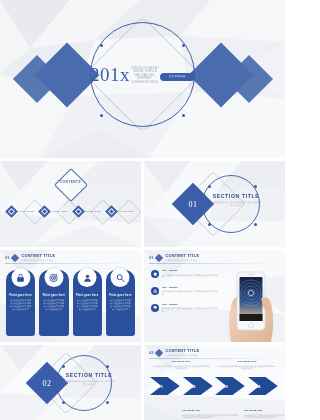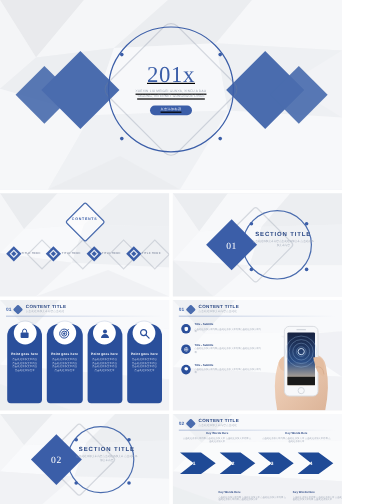--- a/index.html
+++ b/index.html
@@ -44,23 +44,22 @@
     box-sizing:border-box;
   }
   .hero-hex{
     position:absolute;left:101px;top:33px;width:83px;height:83px;
     border:1px solid rgba(120,130,150,.28);
     transform:rotate(45deg);border-radius:8px;box-sizing:border-box;
   }
   .dot{position:absolute;width:3px;height:3px;background:#3b5ea8;border-radius:50%;}
   .hero-content{
     position:absolute;left:90px;top:22px;width:105px;height:105px;
-    display:flex;flex-direction:column;align-items:center;justify-content:center;
+    display:flex;flex-direction:row;align-items:center;justify-content:center;
     gap:1px;
-    text-decoration:underline;
   }
   .hero-year{
     font-size:19px;line-height:19px;letter-spacing:.5px;
     color:#3b5ea8;font-family:"Liberation Serif", serif;font-weight:400;
   }
   .hero-cn{
     font-size:8px;line-height:10px;color:#4a6cae;letter-spacing:.6px;
     margin-top:1px;
   }
   .hero-en{

